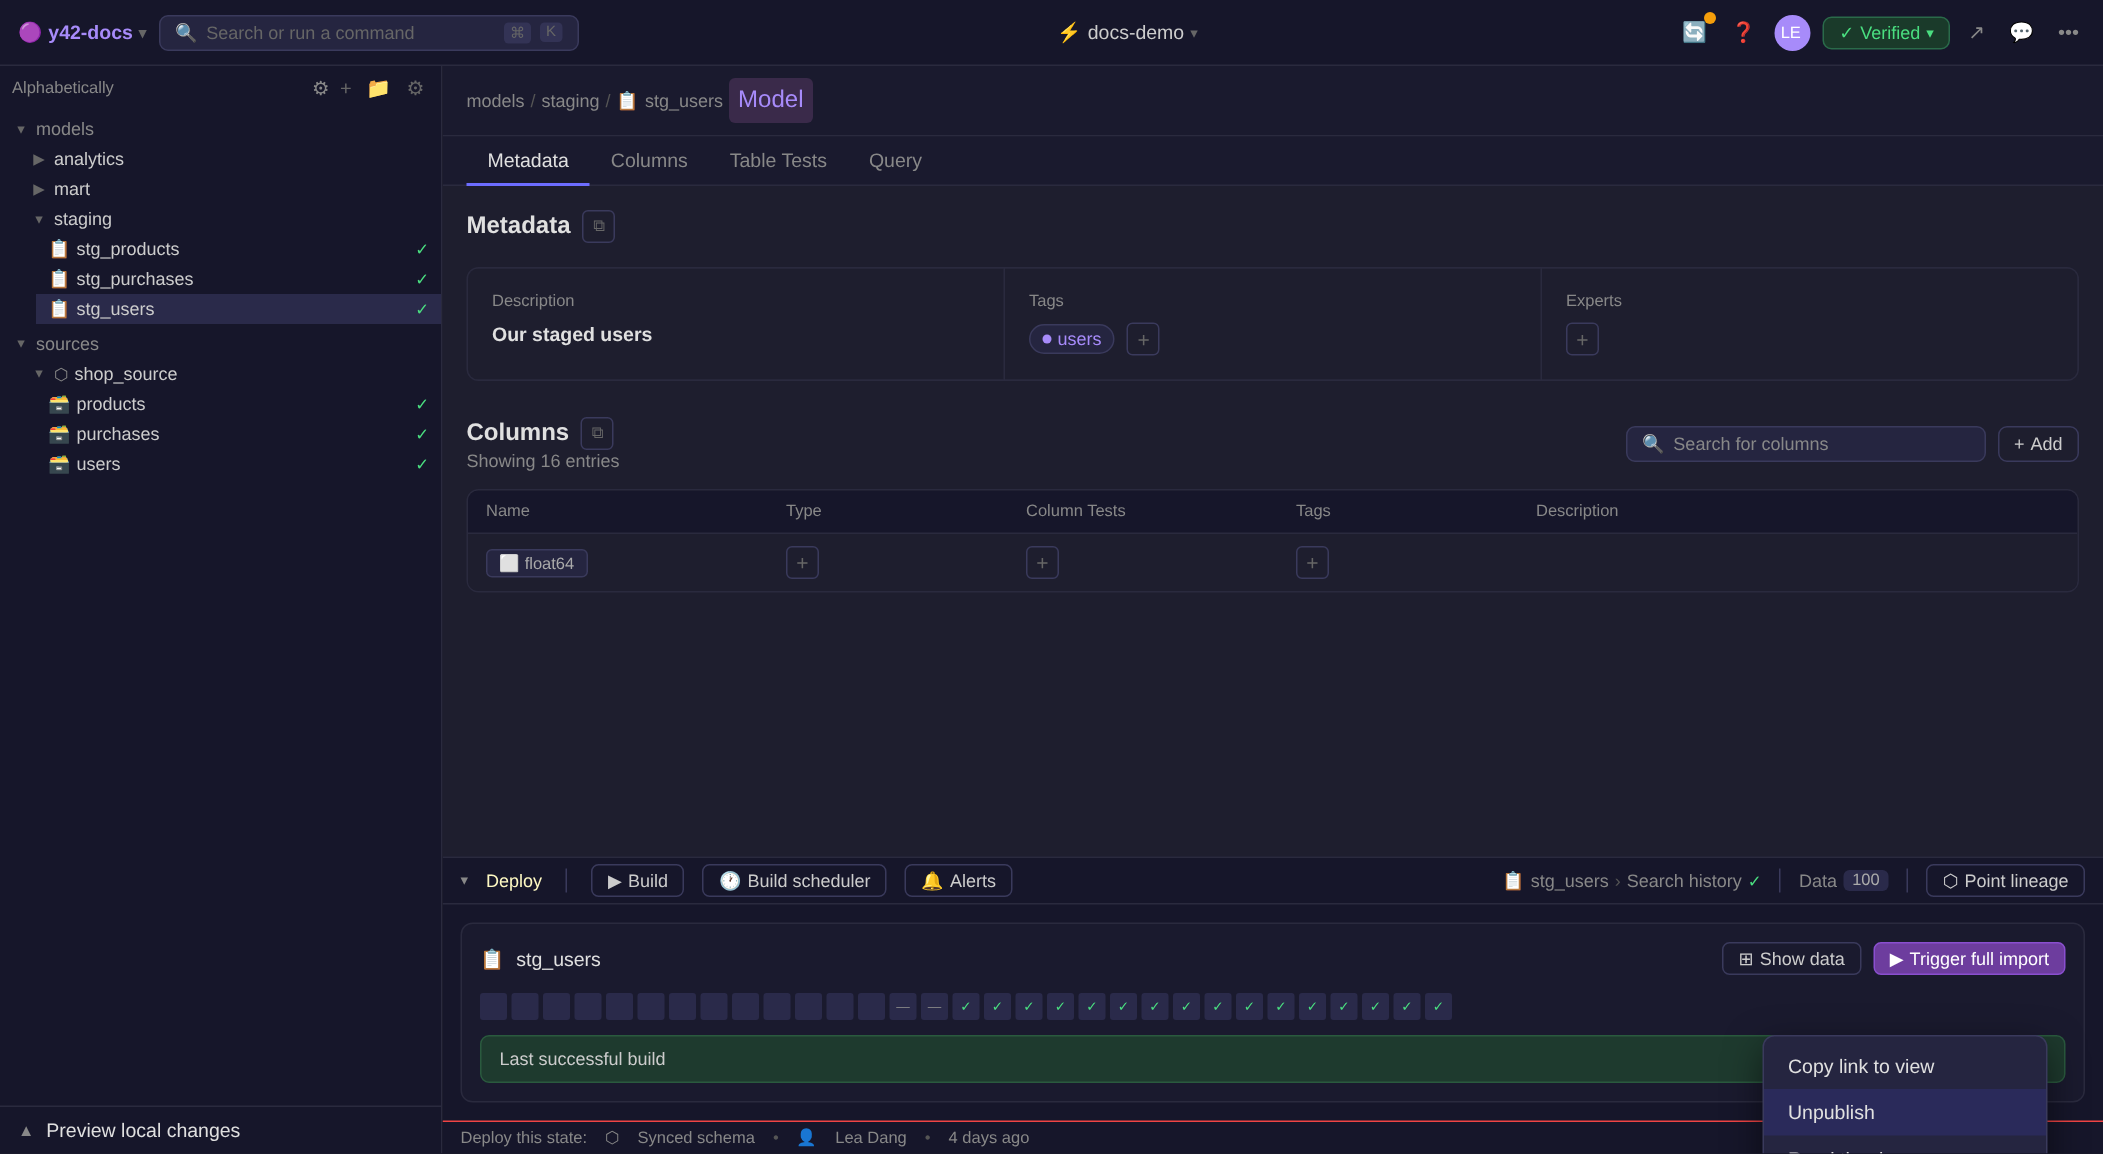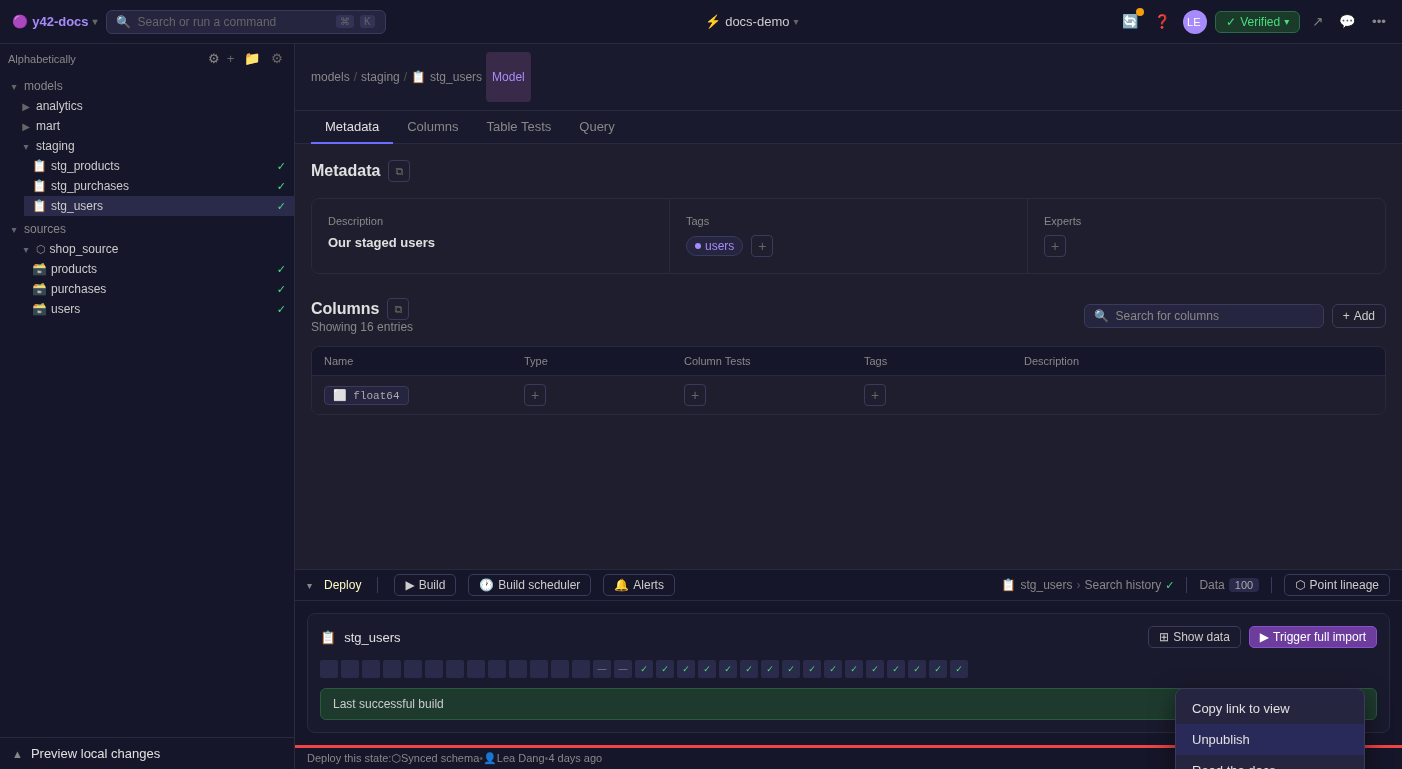--- a/index.html
+++ b/index.html
@@ -60,21 +60,21 @@
     .search-cols { display: flex; align-items: center; background: #252540; border: 1px solid #3a3a5c; border-radius: 6px; padding: 4px 10px; gap: 6px; color: #888; font-size: 12px; width: 240px; }
     .add-col-btn { display: flex; align-items: center; gap: 4px; background: none; border: 1px solid #3a3a5c; border-radius: 6px; padding: 4px 10px; color: #ccc; font-size: 12px; cursor: pointer; }
     .columns-toolbar { display: flex; align-items: center; gap: 8px; }
 
     .table-container { border: 1px solid #2a2a3e; border-radius: 8px; overflow: hidden; }
     .table-header { display: grid; grid-template-columns: 200px 160px 180px 160px 1fr; background: #16162a; border-bottom: 1px solid #2a2a3e; }
     .th { padding: 8px 12px; font-size: 11px; color: #888; font-weight: 500; text-transform: none; }
     .table-row-grid { display: grid; grid-template-columns: 200px 160px 180px 160px 1fr; border-bottom: 1px solid #2a2a3e; background: #1e1e2e; }
     .table-row-grid:last-child { border-bottom: none; }
     .td { padding: 8px 12px; font-size: 13px; color: #e0e0e0; display: flex; align-items: center; }
-    .type-badge { background: #252540; border: 1px solid #3a3a5c; border-radius: 4px; padding: 2px 8px; font-size: 11px; color: #aaa; font-family: Liberation Mono, monospace; }
+    .type-badge { background: #252540; border: 1px solid #3a3a5c; border-radius: 4px; padding: 2px 8px; font-size: 11px; color: #aaa; font-family: Liberation Sans, sans-serif; }
 
     
     .bottom-panel { background: #16162a; border-top: 1px solid #2a2a3e; }
     .panel-btn { display: flex; align-items: center; gap: 4px; background: none; border: 1px solid #3a3a5c; border-radius: 5px; padding: 3px 10px; color: #ccc; font-size: 12px; cursor: pointer; }
     .panel-btn-primary { display: flex; align-items: center; gap: 4px; background: #6d3d9e; border: 1px solid #8a4fcf; border-radius: 5px; padding: 3px 10px; color: #fff; font-size: 12px; cursor: pointer; }
     .breadcrumb-trail { display: flex; align-items: center; gap: 4px; font-size: 12px; color: #888; }
     .trail-sep { color: #555; }
     .badge { background: #2a2a4a; color: #aaa; border-radius: 4px; padding: 1px 6px; font-size: 11px; }
 
     
@@ -88,21 +88,21 @@
     .timeline-block.dash { color: #888; }
     .build-stats { display: flex; gap: 24px; font-size: 12px; color: #888; }
     .stat-value { color: #e0e0e0; }
 
     
     .build-info { background: #1e3a2e; border: 1px solid #2a5a3e; border-radius: 6px; padding: 8px 12px; font-size: 12px; color: #ccc; display: flex; align-items: center; gap: 8px; position: relative; }
     .build-info-right { margin-left: auto; display: flex; align-items: center; gap: 8px; }
     .ready-badge { display: flex; align-items: center; gap: 4px; color: #4ade80; font-size: 12px; }
 
     
-    .status-bar { display: flex; padding: 4px 12px; background: #16162a; border-top: 3px solid #ef4444; font-size: 11px; color: #888; }
+    .status-bar { display: flex; align-items: center; padding: 4px 12px; background: #16162a; border-top: 1px solid #ef4444; font-size: 11px; color: #888; gap: 12px; }
     .dropdown-menu { position: absolute; background: #252540; border: 1px solid #3a3a5c; border-radius: 8px; box-shadow: 0 8px 24px rgba(0,0,0,0.5); z-index: 200; min-width: 190px; padding: 4px 0; right: 12px; top: 0; }
     .dropdown-item { padding: 8px 16px; font-size: 13px; color: #e0e0e0; cursor: pointer; display: flex; align-items: center; justify-content: space-between; }
     .dropdown-item.active { background: #2a2a5a; }
     .build-info-container { position: relative; }
     .notification-dot { position: absolute; top: -2px; right: -2px; width: 8px; height: 8px; background: #f59e0b; border-radius: 50%; }
 
     
     .panel-row2 { display: flex; align-items: center; padding: 4px 12px; gap: 12px; border-bottom: 1px solid #2a2a3e; }
 
     .separator { flex: 1; }
@@ -248,21 +248,21 @@
 
     <div class="content-area">
 
       <div class="breadcrumb">
         <a>models</a>
         <span class="sep">/</span>
         <a>staging</a>
         <span class="sep">/</span>
         <span>📋</span>
         <a>stg_users</a>
-        <span style="background:#3a2a4a;color:#a78bfa;border-radius:4px;padding:18px 6px;font-size:12px;text-align:right;">Model</span>
+        <span style="background:#3a2a4a;color:#a78bfa;border-radius:4px;padding:6px 6px;font-size:16px;text-align:right;">Model</span>
       </div>
 
       <div class="tabs">
         <div class="tab active">Metadata</div>
         <div class="tab">Columns</div>
         <div class="tab">Table Tests</div>
         <div class="tab">Query</div>
       </div>
 
       <div class="content-scroll">

